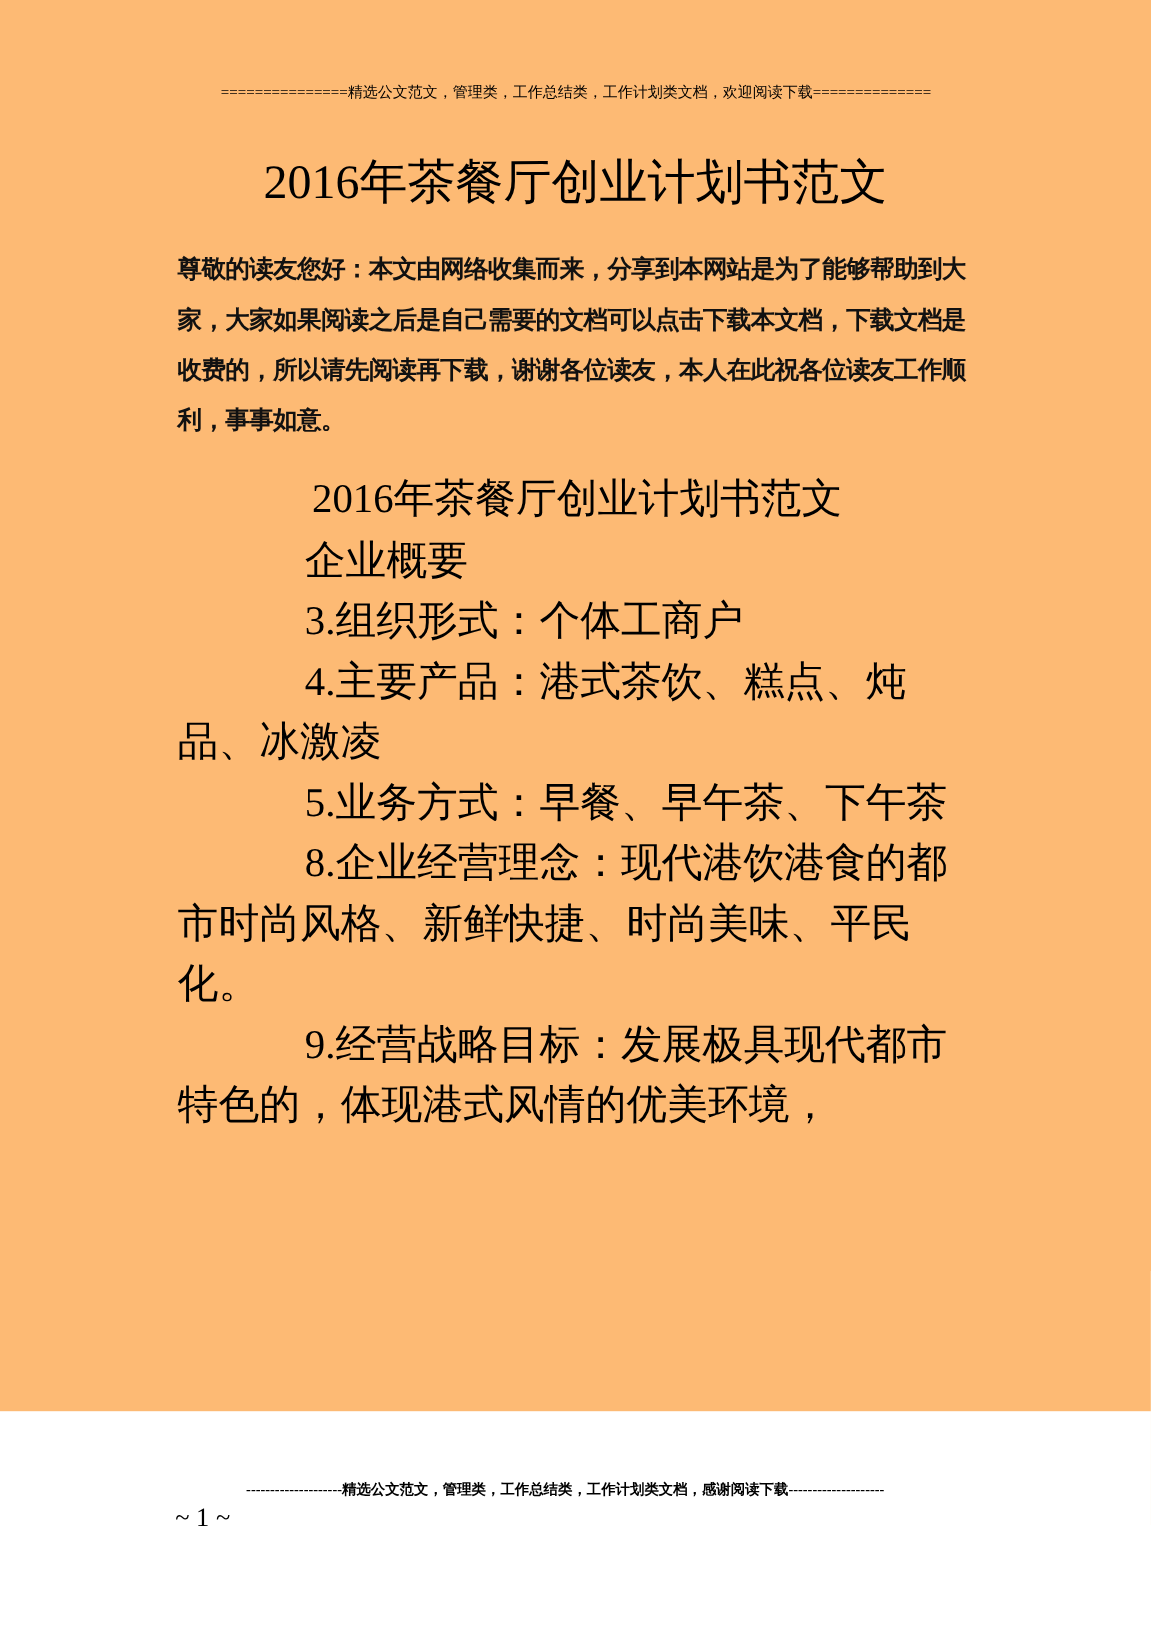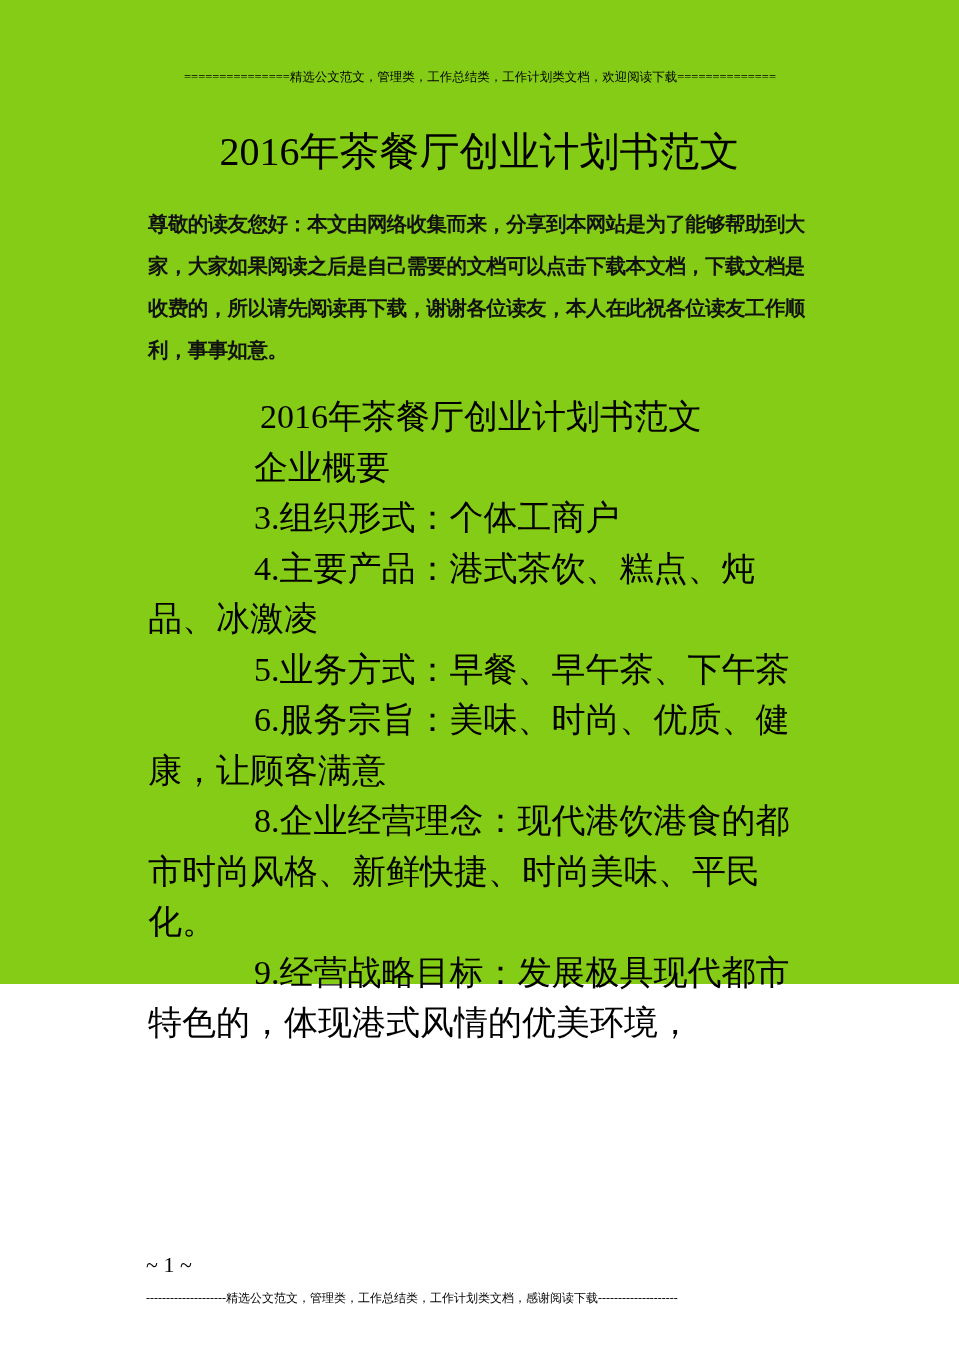--- a/index.html
+++ b/index.html
@@ -1,17 +1,17 @@
 <!DOCTYPE html>
 <html><head>
   <meta charset="utf-8">
   <style>
     html, body { margin: 0; padding: 0; background: #ffffff; }
     body { width: 959px; height: 1356px; position: relative; overflow: hidden; color: #000; }
-    .page { position: absolute; left: 0; top: 0; width: 959px; height: 984px; background: #84cc16; }
+    .page { position: absolute; left: 0; top: 0; width: 959px; height: 1176px; background: #fdba74; }
     .header-banner {
       position: absolute; top: 68px; left: 146px; width: 668px;
       font-family: "Liberation Serif", "DejaVu Serif", serif;
       font-size: 12.5px; line-height: 18px; white-space: nowrap; overflow: hidden;
       text-align: center; letter-spacing: 0px;
     }
     .doc-title {
       position: absolute; top: 124px; left: 0; width: 959px; text-align: center;
       font-family: "Liberation Serif", "DejaVu Serif", serif;
       font-size: 40px; line-height: 56px;
@@ -25,24 +25,25 @@
     .body-text {
       position: absolute; top: 392px; left: 148px; width: 670px;
       font-family: "Liberation Serif", "DejaVu Serif", serif;
       font-size: 34px; line-height: 50.5px;
     }
     .body-text p { margin: 0; }
     .indent { text-indent: 106px; }
     .sub-title { padding-left: 112px; }
     .heading { padding-left: 106px; }
     .footer-banner {
-      position: absolute; top: 1289px; left: 146px; width: 650px;
+      position: absolute; top: 1232px; left: 146px; width: 650px;
       font-family: "Liberation Serif", "DejaVu Serif", serif;
       font-size: 12px; line-height: 18px; white-space: nowrap; overflow: hidden;
-      text-align: left;
+      text-align: center;
+      font-weight: bold;
     }
     .page-number {
       position: absolute; top: 1250px; left: 146px;
       font-family: "Liberation Serif", "DejaVu Serif", serif;
       font-size: 22px; line-height: 30px;
     }
   </style>
 </head>
 <body>
 
@@ -52,20 +53,19 @@
   <div class="doc-title">2016年茶餐厅创业计划书范文</div>
 
   <div class="intro">尊敬的读友您好：本文由网络收集而来，分享到本网站是为了能够帮助到大家，大家如果阅读之后是自己需要的文档可以点击下载本文档，下载文档是收费的，所以请先阅读再下载，谢谢各位读友，本人在此祝各位读友工作顺利，事事如意。</div>
 
   <div class="body-text">
     <p class="sub-title">2016年茶餐厅创业计划书范文</p>
     <p class="heading">企业概要</p>
     <p class="indent">3.组织形式：个体工商户</p>
     <p class="indent">4.主要产品：港式茶饮、糕点、炖品、冰激凌</p>
     <p class="indent">5.业务方式：早餐、早午茶、下午茶</p>
-    <p class="indent">6.服务宗旨：美味、时尚、优质、健康，让顾客满意</p>
     <p class="indent">8.企业经营理念：现代港饮港食的都市时尚风格、新鲜快捷、时尚美味、平民化。</p>
     <p class="indent">9.经营战略目标：发展极具现代都市特色的，体现港式风情的优美环境，</p>
   </div>
 
   <div class="footer-banner">--------------------精选公文范文，管理类，工作总结类，工作计划类文档，感谢阅读下载--------------------</div>
   <div class="page-number">~ 1 ~</div>
 </div>
 
 </body></html>

